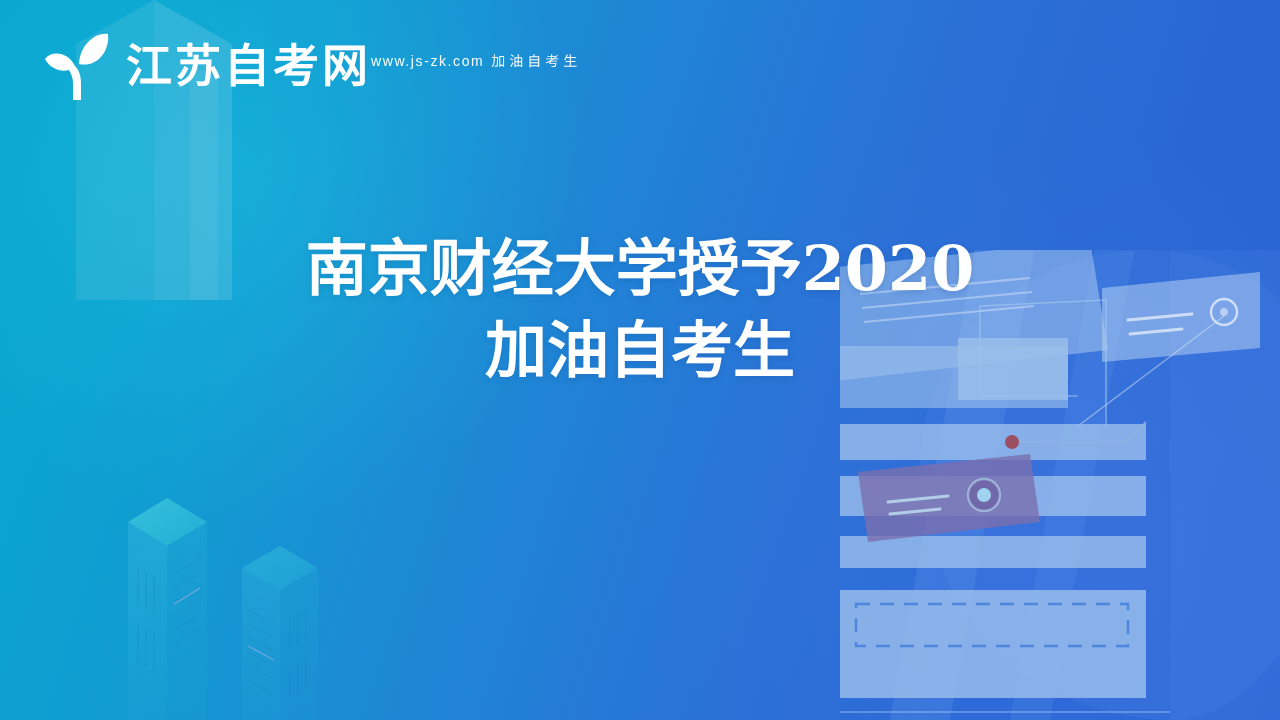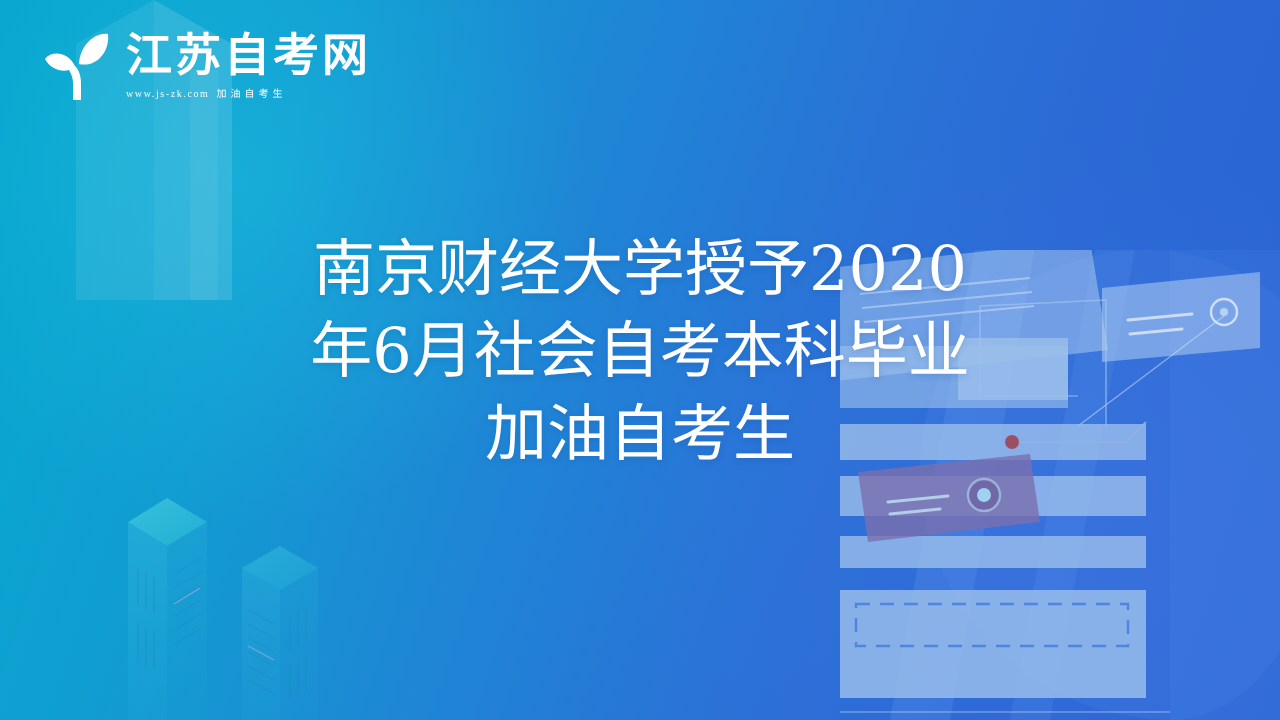--- a/index.html
+++ b/index.html
@@ -63,37 +63,37 @@
     gap: 6px;
   }
   .logo-mark {
     width: 86px; height: 86px;
     position: relative;
     flex: none;
   }
   .logo-mark svg { display: block; }
   .logo-text-wrap {
     display: flex;
-    flex-direction: column;
+    flex-direction: row;
     justify-content: center;
     padding-top: 2px;
   }
   .logo-title {
     font-family: "DejaVu Sans", "Liberation Sans", sans-serif;
     font-weight: 700;
     font-size: 46px;
     line-height: 1.02;
     letter-spacing: 3px;
     color: #ffffff;
     white-space: nowrap;
   }
   .logo-sub {
     margin-top: 7px;
-    font-family: Liberation Serif, serif;
-    font-size: 10px;
+    font-family: Liberation Sans, sans-serif;
+    font-size: 14px;
     letter-spacing: 1.6px;
     color: #ffffff;
     white-space: nowrap;
     opacity: 0.97;
   }
   .logo-sub .cn { letter-spacing: 4px; margin-left: 7px; }
 
   
   .bld { position: absolute; pointer-events: none; }
 
@@ -106,21 +106,21 @@
   }
   .illus svg { display: block; }
 
   
   .headline {
     position: absolute;
     left: 0; right: 0;
     top: 228px;
     text-align: center;
     font-family: "DejaVu Serif", "Liberation Serif", serif;
-    font-weight: 400;
+    font-weight: 700;
     font-size: 62px;
     line-height: 1.33;
     color: #ffffff;
     letter-spacing: 0px;
     text-shadow: 0 2px 6px rgba(10,60,130,0.18);
     padding: 0 150px;
     z-index: 5;
   }
   .headline .ln { display: block; white-space: nowrap; }
 </style>
@@ -293,17 +293,16 @@
     <div class="logo-text-wrap">
       <div class="logo-title">江苏自考网</div>
       <div class="logo-sub">
         <span>www.js-zk.com</span><span class="cn">加油自考生</span>
       </div>
     </div>
   </div>
 
   <div class="headline">
     <span class="ln">南京财经大学授予2020</span>
-    <span class="ln">年6月社会自考本科毕业</span>
     <span class="ln">加油自考生</span>
   </div>
 
 </div>
 
 </body></html>

